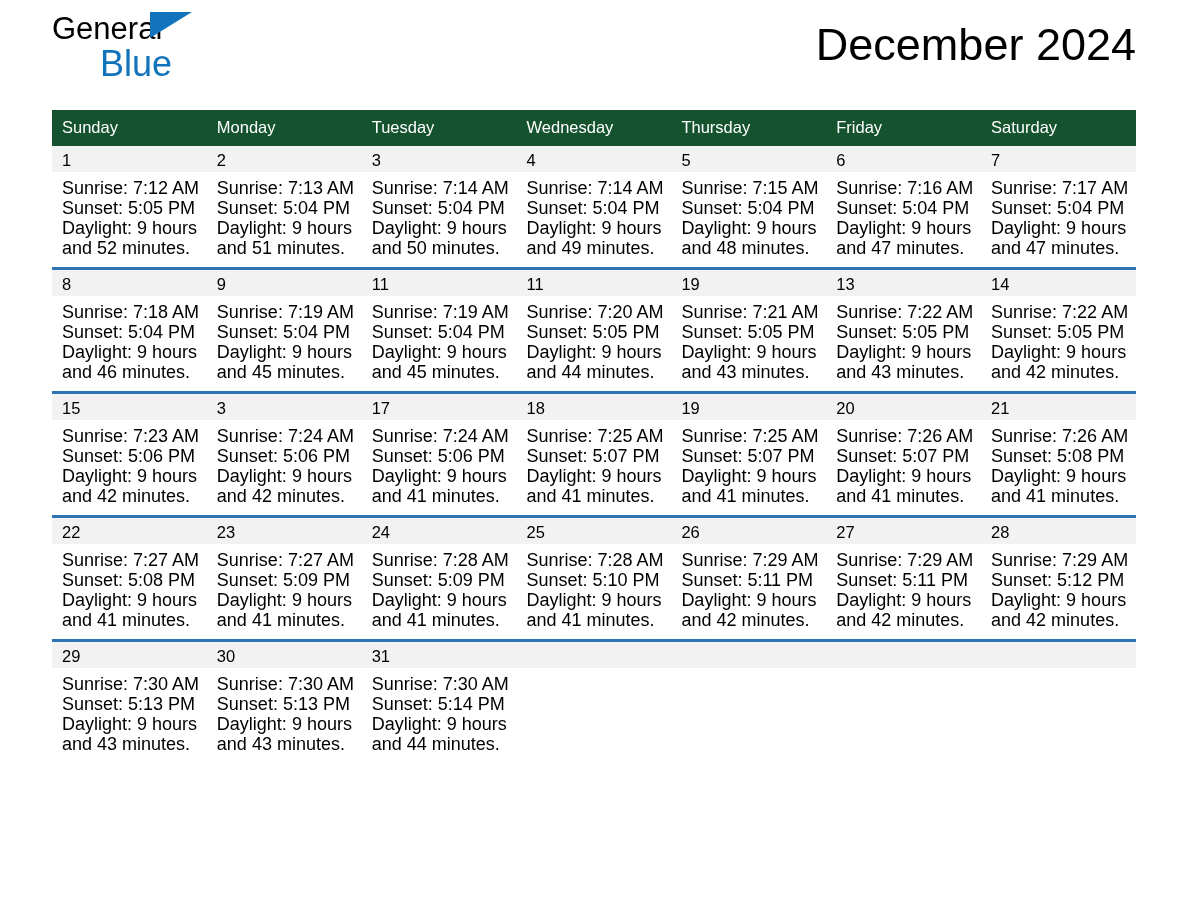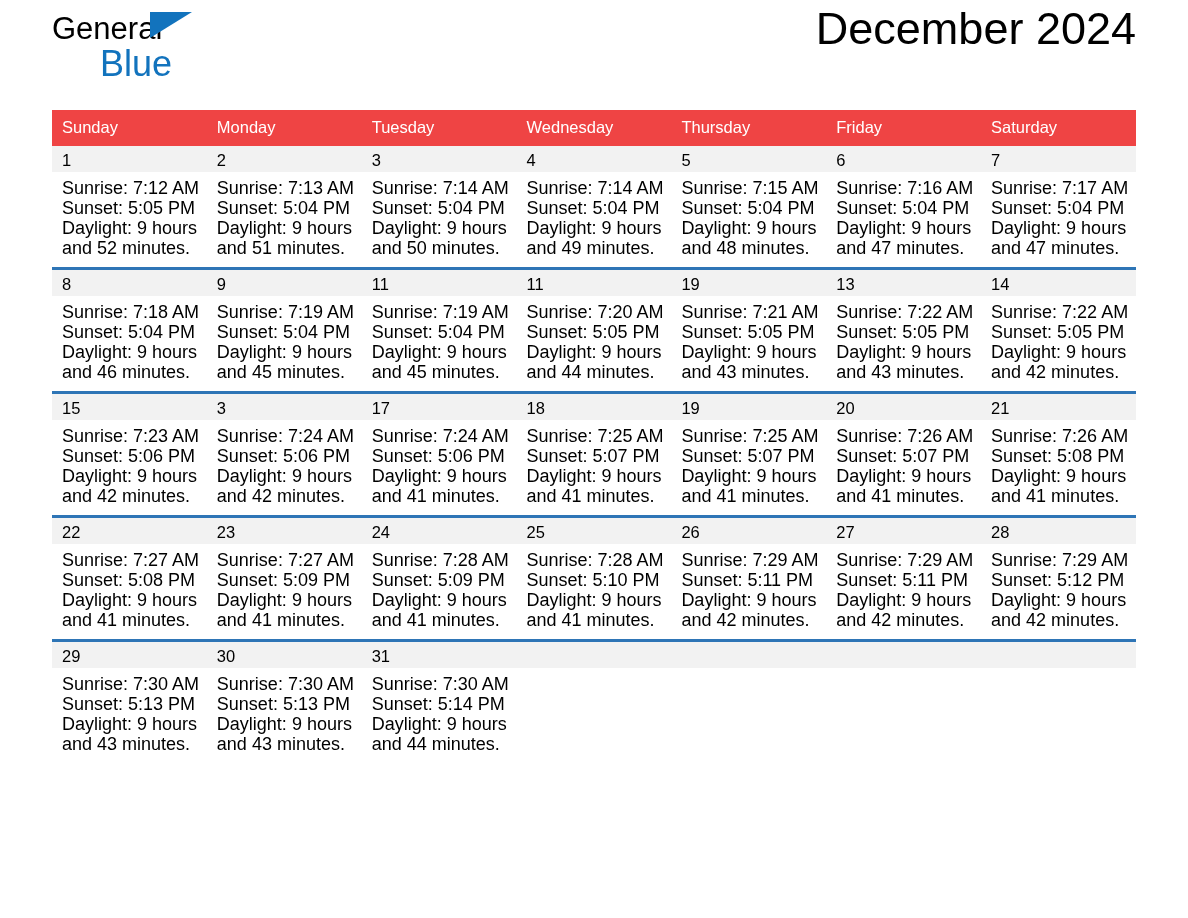--- a/index.html
+++ b/index.html
@@ -60,21 +60,21 @@
     margin-left: 48px;
     font-size: 36px;
     line-height: 34px;
     color: #1273bd;
     font-weight: 400;
     white-space: nowrap;
   }
 
   .titles {
     text-align: left;
-    padding-top: 2px;
+    padding-top: 18px;
   }
   .month-title {
     font-size: 45px;
     line-height: 54px;
     font-weight: 400;
     color: #000000;
     white-space: nowrap;
   }
   .location-title {
     margin-top: 8px;
@@ -88,21 +88,21 @@
   
   .calendar {
     margin-top: 6px;
     width: 1084px;
     border-collapse: collapse;
     table-layout: fixed;
   }
   .calendar col { width: 154.85px; }
 
   thead th {
-    background: #ef4444;
+    background: #14532d;
     color: #ffffff;
     font-size: 16.5px;
     font-weight: 400;
     text-align: left;
     padding: 8px 0 9px 10px;
     height: 18px;
     vertical-align: middle;
   }
 
   tbody tr.week-row > td {

